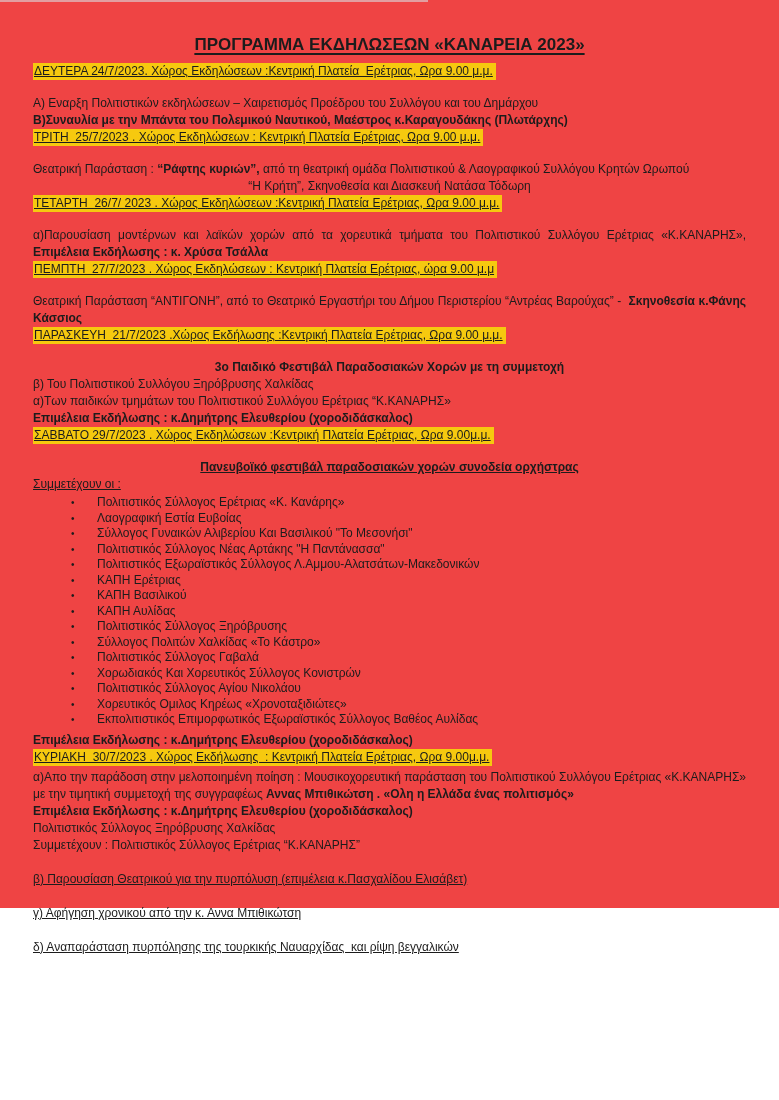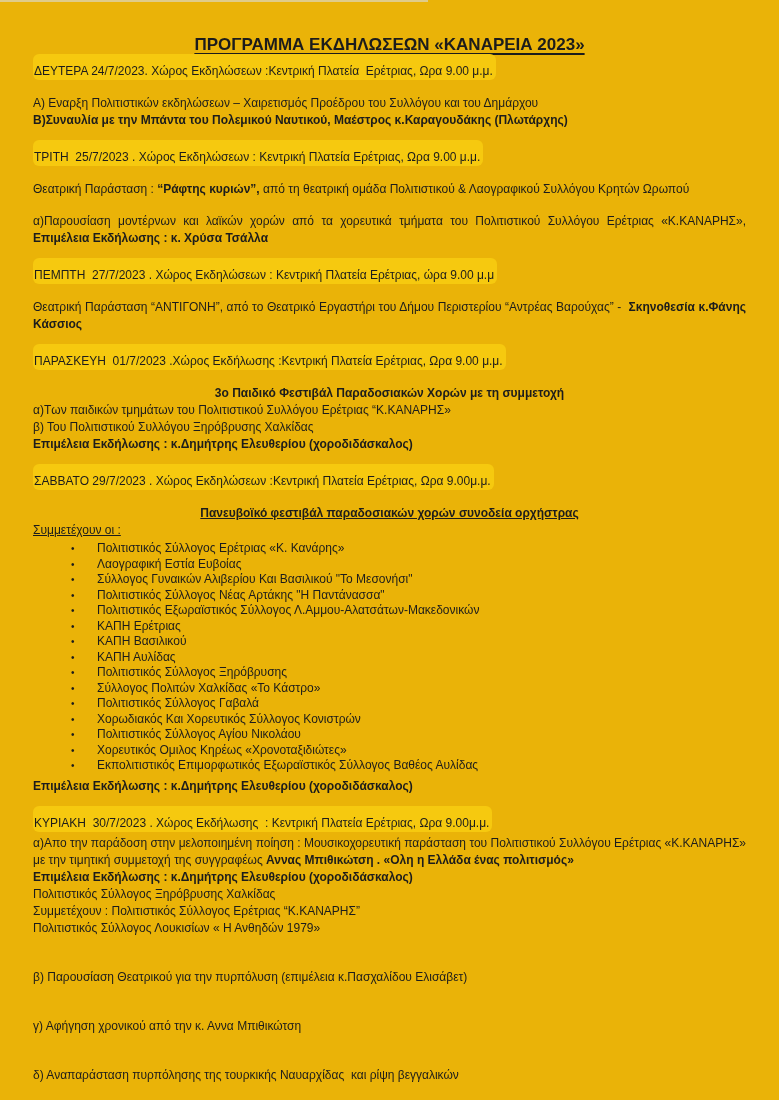--- a/index.html
+++ b/index.html
@@ -5,89 +5,91 @@
   :root { --hl: #f6c90f; --ink: #1c1c1c; }
   * { box-sizing: border-box; }
   html, body { margin: 0; padding: 0; background: #ffffff; }
   body {
     width: 779px; height: 1100px; margin: 0 auto;
     font-family: "Liberation Sans", "DejaVu Sans", sans-serif;
     color: var(--ink);
     overflow: hidden;
   }
   .page {
-    width: 779px; height: 1100px;
+    width: 779px; height: 908px;
     padding: 34px 33px 0 33px;
-    background: #eab308;
+    background: #ef4444;
     position: relative;
   }
   .t { white-space: pre-wrap; }
   p { margin: 0; font-size: 12px; line-height: 17px; }
   .title {
     text-align: center; margin: 0 0 0 0;
     font-size: 17px; line-height: 22px; font-weight: bold;
   }
   .title .t { text-decoration: underline; text-underline-offset: 3px; text-decoration-thickness: 1.5px; }
-  .day-header { margin-top: 20px; }
+  .day-header { }
   .day-header.first { margin-top: 7px; }
   .hl {
     background: var(--hl);
-    padding: 10px 3px 2px 1px;
-    border-radius: 6px;
+    text-decoration: underline;
+    padding: 1px 3px 2px 1px;
   }
   .para { margin-top: 15px; }
   .para0 { margin-top: 3px; }
   .bold { font-weight: bold; }
   .center { text-align: center; }
   .just { text-align: justify; }
   .underline { text-decoration: underline; }
   ul.participants {
     margin: 2px 0 0 0; padding: 0 0 0 34px;
     list-style: none;
   }
   ul.participants li {
     font-size: 12px; line-height: 15.5px;
     display: flex; align-items: baseline;
   }
   ul.participants .bullet {
     width: 30px; flex: 0 0 30px; text-align: left;
     font-size: 10px; padding-left: 4px;
   }
   .curator { margin-top: 4px; }
-  .gap17 { margin-top: 32px; }
+  .gap17 { margin-top: 17px; text-decoration: underline; }
   
   .scan-edge-top {
     position: absolute; top: 0; left: 0; width: 55%; height: 2px;
     background: #d9dce0; opacity: .6;
   }
 </style>
 </head>
 <body>
 
 <div class="page">
   <div class="scan-edge-top"></div>
 
   <p class="title"><span class="t">ΠΡΟΓΡΑΜΜΑ ΕΚΔΗΛΩΣΕΩΝ «ΚΑΝΑΡΕΙΑ 2023»</span></p>
 
   <p class="day-header first"><span class="hl t">ΔΕΥΤΕΡΑ 24/7/2023. Χώρος Εκδηλώσεων :Κεντρική Πλατεία  Ερέτριας, Ωρα 9.00 μ.μ.</span></p>
   <p class="para"><span class="t">Α) Εναρξη Πολιτιστικών εκδηλώσεων – Χαιρετισμός Προέδρου του Συλλόγου και του Δημάρχου</span></p>
   <p><span class="t bold">Β)Συναυλία με την Μπάντα του Πολεμικού Ναυτικού, Μαέστρος κ.Καραγουδάκης (Πλωτάρχης)</span></p>
 
   <p class="day-header"><span class="hl t">ΤΡΙΤΗ  25/7/2023 . Χώρος Εκδηλώσεων : Κεντρική Πλατεία Ερέτριας, Ωρα 9.00 μ.μ.</span></p>
   <p class="para just"><span class="t">Θεατρική Παράσταση : </span><span class="t bold">“Ράφτης κυριών”,</span><span class="t"> από τη θεατρική ομάδα Πολιτιστικού &amp; Λαογραφικού Συλλόγου Κρητών Ωρωπού</span></p>
+  <p class="center"><span class="t">“Η Κρήτη”, Σκηνοθεσία και Διασκευή Νατάσα Τόδωρη</span></p>
 
+  <p class="day-header"><span class="hl t">ΤΕΤΑΡΤΗ  26/7/ 2023 . Χώρος Εκδηλώσεων :Κεντρική Πλατεία Ερέτριας, Ωρα 9.00 μ.μ.</span></p>
   <p class="para just"><span class="t">α)Παρουσίαση μοντέρνων και λαϊκών χορών από τα χορευτικά τμήματα του Πολιτιστικού Συλλόγου Ερέτριας «Κ.ΚΑΝΑΡΗΣ», </span><span class="t bold">Επιμέλεια Εκδήλωσης : κ. Χρύσα Τσάλλα</span></p>
 
   <p class="day-header"><span class="hl t">ΠΕΜΠΤΗ  27/7/2023 . Χώρος Εκδηλώσεων : Κεντρική Πλατεία Ερέτριας, ώρα 9.00 μ.μ</span></p>
   <p class="para just"><span class="t">Θεατρική Παράσταση “ΑΝΤΙΓΟΝΗ”, από το Θεατρικό Εργαστήρι του Δήμου Περιστερίου “Αντρέας Βαρούχας” -  </span><span class="t bold">Σκηνοθεσία κ.Φάνης Κάσσιος</span></p>
 
-  <p class="day-header"><span class="hl t">ΠΑΡΑΣΚΕΥΗ  01/7/2023 .Χώρος Εκδήλωσης :Κεντρική Πλατεία Ερέτριας, Ωρα 9.00 μ.μ.</span></p>
+  <p class="day-header"><span class="hl t">ΠΑΡΑΣΚΕΥΗ  21/7/2023 .Χώρος Εκδήλωσης :Κεντρική Πλατεία Ερέτριας, Ωρα 9.00 μ.μ.</span></p>
   <p class="para center bold"><span class="t">3ο Παιδικό Φεστιβάλ Παραδοσιακών Χορών με τη συμμετοχή</span></p>
+  <p><span class="t">β) Του Πολιτιστικού Συλλόγου Ξηρόβρυσης Χαλκίδας</span></p>
   <p><span class="t">α)Των παιδικών τμημάτων του Πολιτιστικού Συλλόγου Ερέτριας “Κ.ΚΑΝΑΡΗΣ»</span></p>
-  <p><span class="t">β) Του Πολιτιστικού Συλλόγου Ξηρόβρυσης Χαλκίδας</span></p>
   <p><span class="t bold">Επιμέλεια Εκδήλωσης : κ.Δημήτρης Ελευθερίου (χοροδιδάσκαλος)</span></p>
 
   <p class="day-header"><span class="hl t">ΣΑΒΒΑΤΟ 29/7/2023 . Χώρος Εκδηλώσεων :Κεντρική Πλατεία Ερέτριας, Ωρα 9.00μ.μ.</span></p>
   <p class="para center bold"><span class="t underline">Πανευβοϊκό φεστιβάλ παραδοσιακών χορών συνοδεία ορχήστρας</span></p>
   <p><span class="t underline">Συμμετέχουν οι :</span></p>
   <ul class="participants">
     <li>
         <span class="bullet">•</span>
         <span class="t">Πολιτιστικός Σύλλογος Ερέτριας «Κ. Κανάρης»</span>
       </li>
@@ -148,17 +150,16 @@
         <span class="t">Εκπολιτιστικός Επιμορφωτικός Εξωραϊστικός Σύλλογος Βαθέος Αυλίδας</span>
       </li>
   </ul>
   <p class="curator"><span class="t bold">Επιμέλεια Εκδήλωσης : κ.Δημήτρης Ελευθερίου (χοροδιδάσκαλος)</span></p>
 
   <p class="day-header"><span class="hl t">ΚΥΡΙΑΚΗ  30/7/2023 . Χώρος Εκδήλωσης  : Κεντρική Πλατεία Ερέτριας, Ωρα 9.00μ.μ.</span></p>
   <p class="para0 just"><span class="t">α)Απο την παράδοση στην μελοποιημένη ποίηση : Μουσικοχορευτική παράσταση του Πολιτιστικού Συλλόγου Ερέτριας «Κ.ΚΑΝΑΡΗΣ» με την τιμητική συμμετοχή της συγγραφέως </span><span class="t bold">Αννας Μπιθικώτση . «Ολη η Ελλάδα ένας πολιτισμός»</span></p>
   <p><span class="t bold">Επιμέλεια Εκδήλωσης : κ.Δημήτρης Ελευθερίου (χοροδιδάσκαλος)</span></p>
   <p><span class="t">Πολιτιστικός Σύλλογος Ξηρόβρυσης Χαλκίδας</span></p>
   <p><span class="t">Συμμετέχουν : Πολιτιστικός Σύλλογος Ερέτριας “Κ.ΚΑΝΑΡΗΣ”</span></p>
-  <p><span class="t">Πολιτιστικός Σύλλογος Λουκισίων « Η Ανθηδών 1979»</span></p>
   <p class="gap17"><span class="t">β) Παρουσίαση Θεατρικού για την πυρπόλυση (επιμέλεια κ.Πασχαλίδου Ελισάβετ)</span></p>
   <p class="gap17"><span class="t">γ) Αφήγηση χρονικού από την κ. Αννα Μπιθικώτση</span></p>
   <p class="gap17"><span class="t">δ) Αναπαράσταση πυρπόλησης της τουρκικής Ναυαρχίδας  και ρίψη βεγγαλικών</span></p>
 </div>
 
 </body></html>

